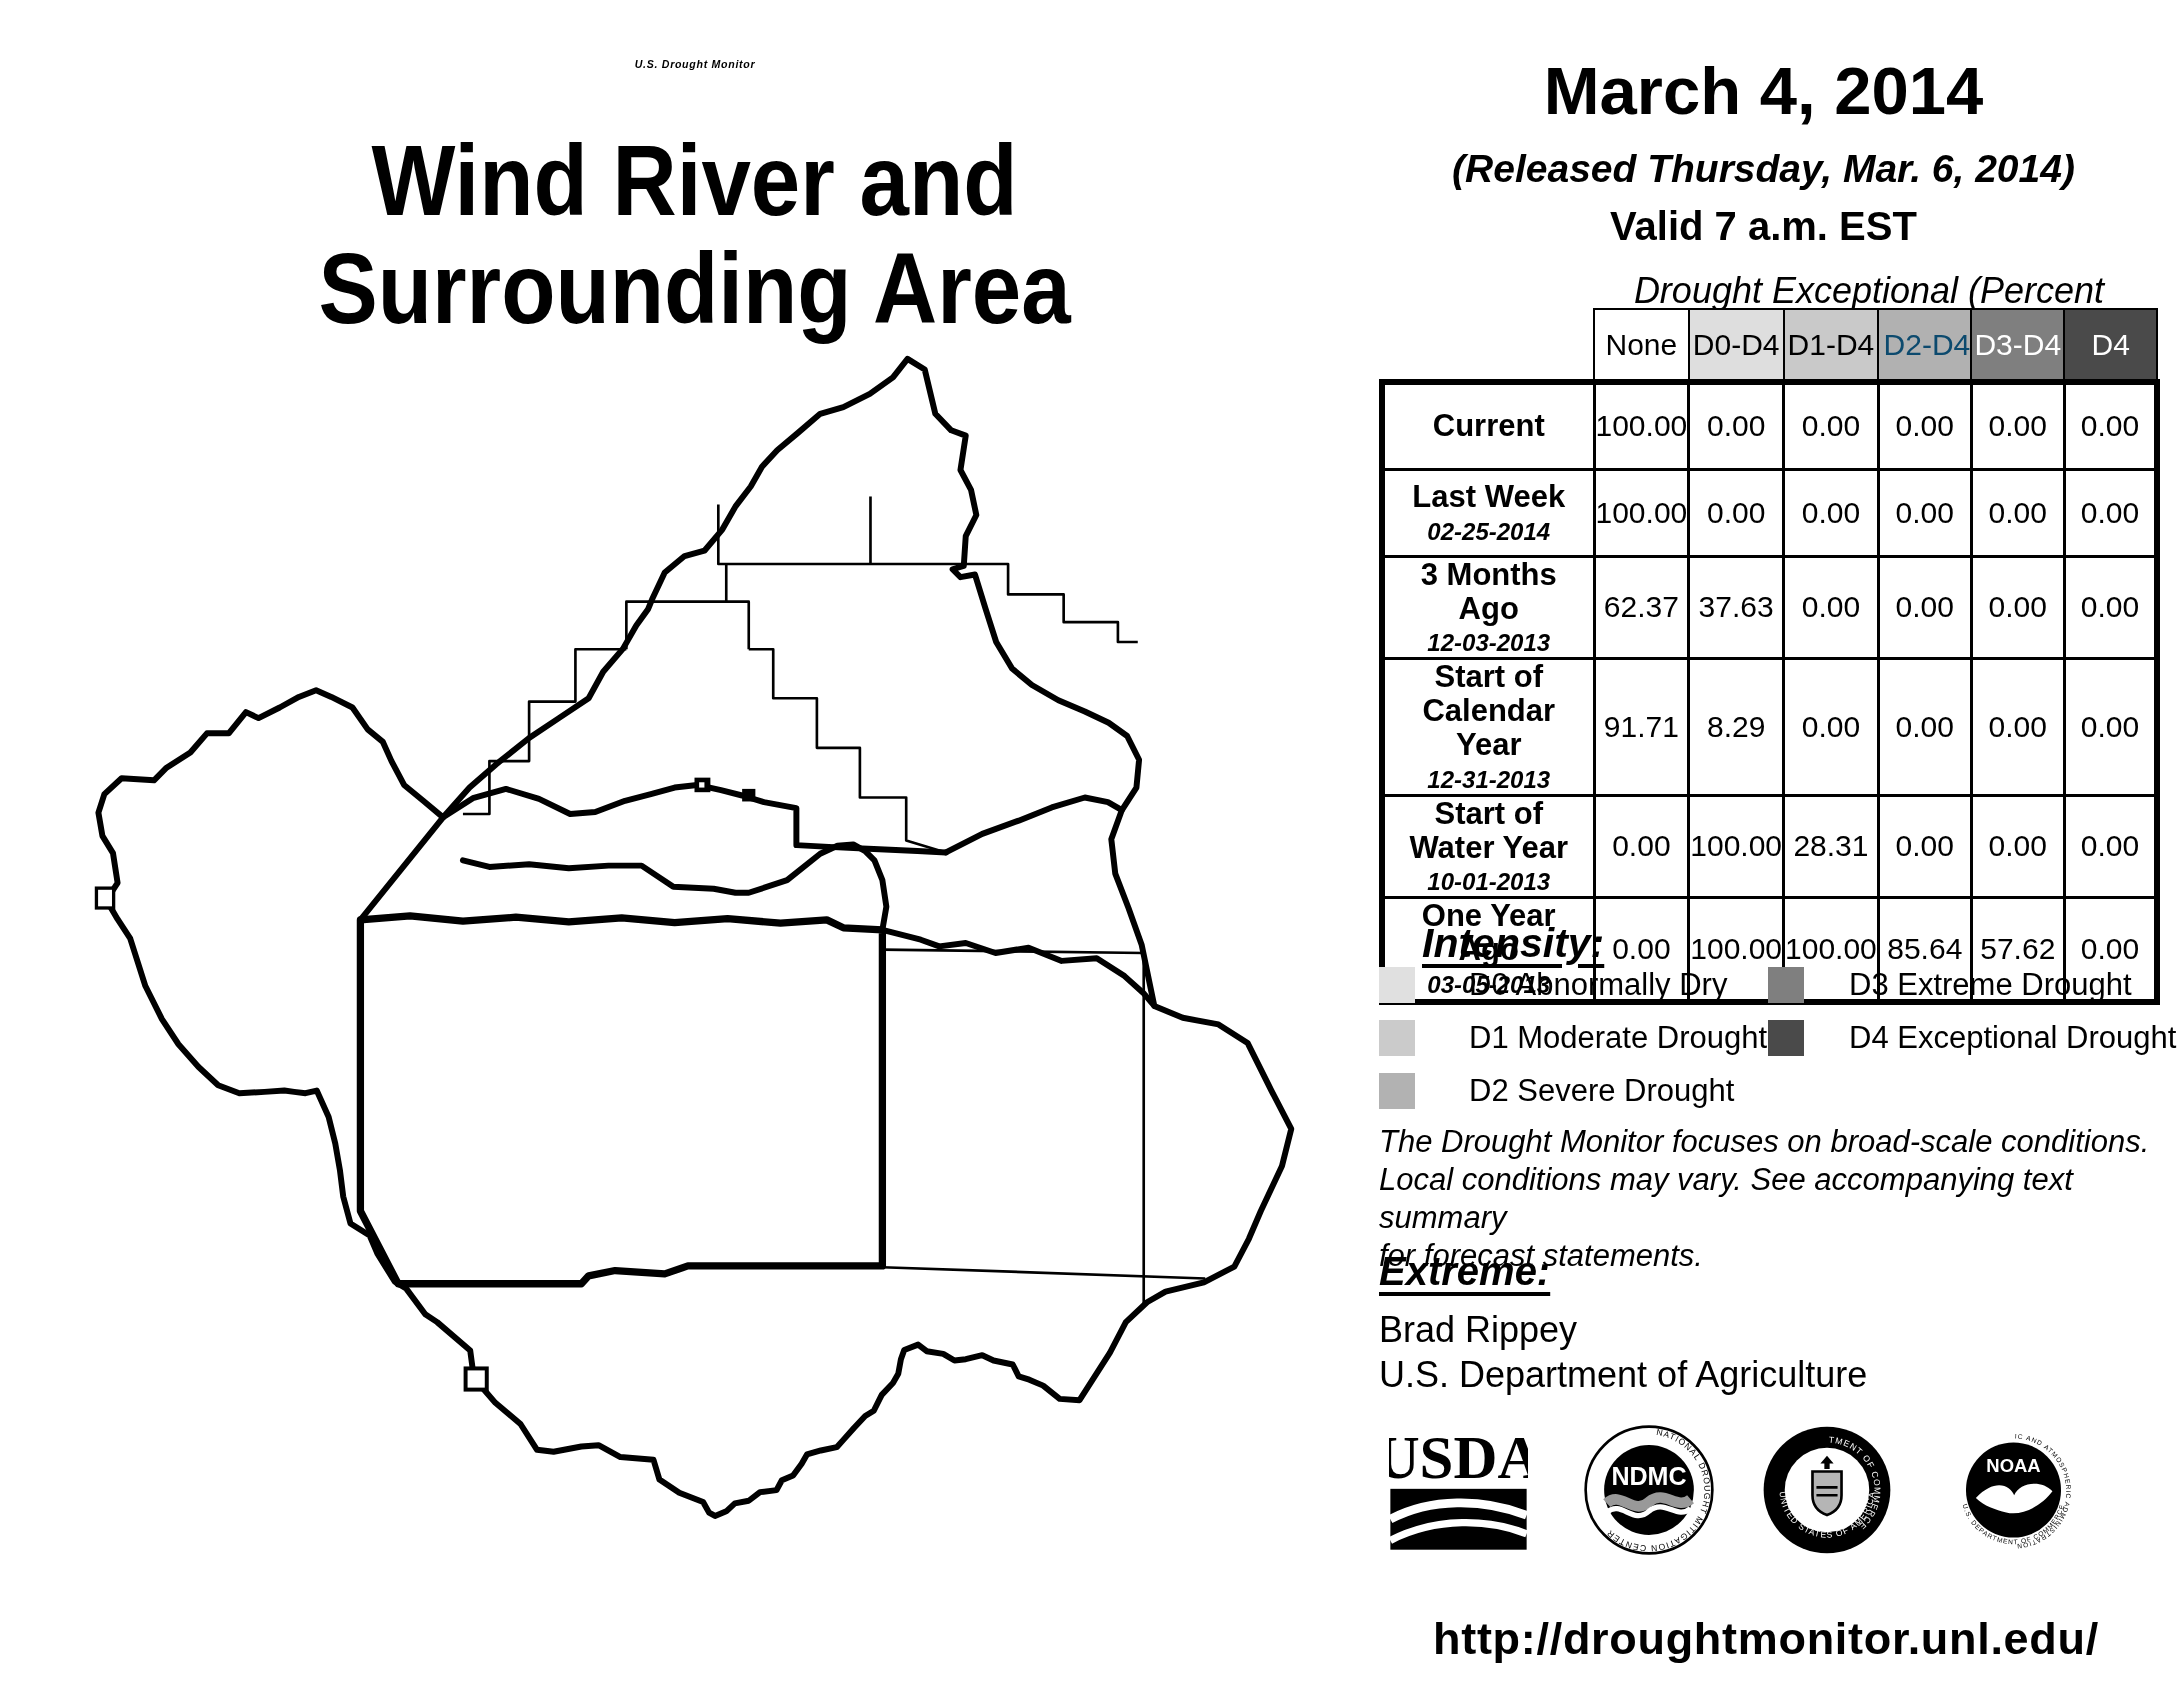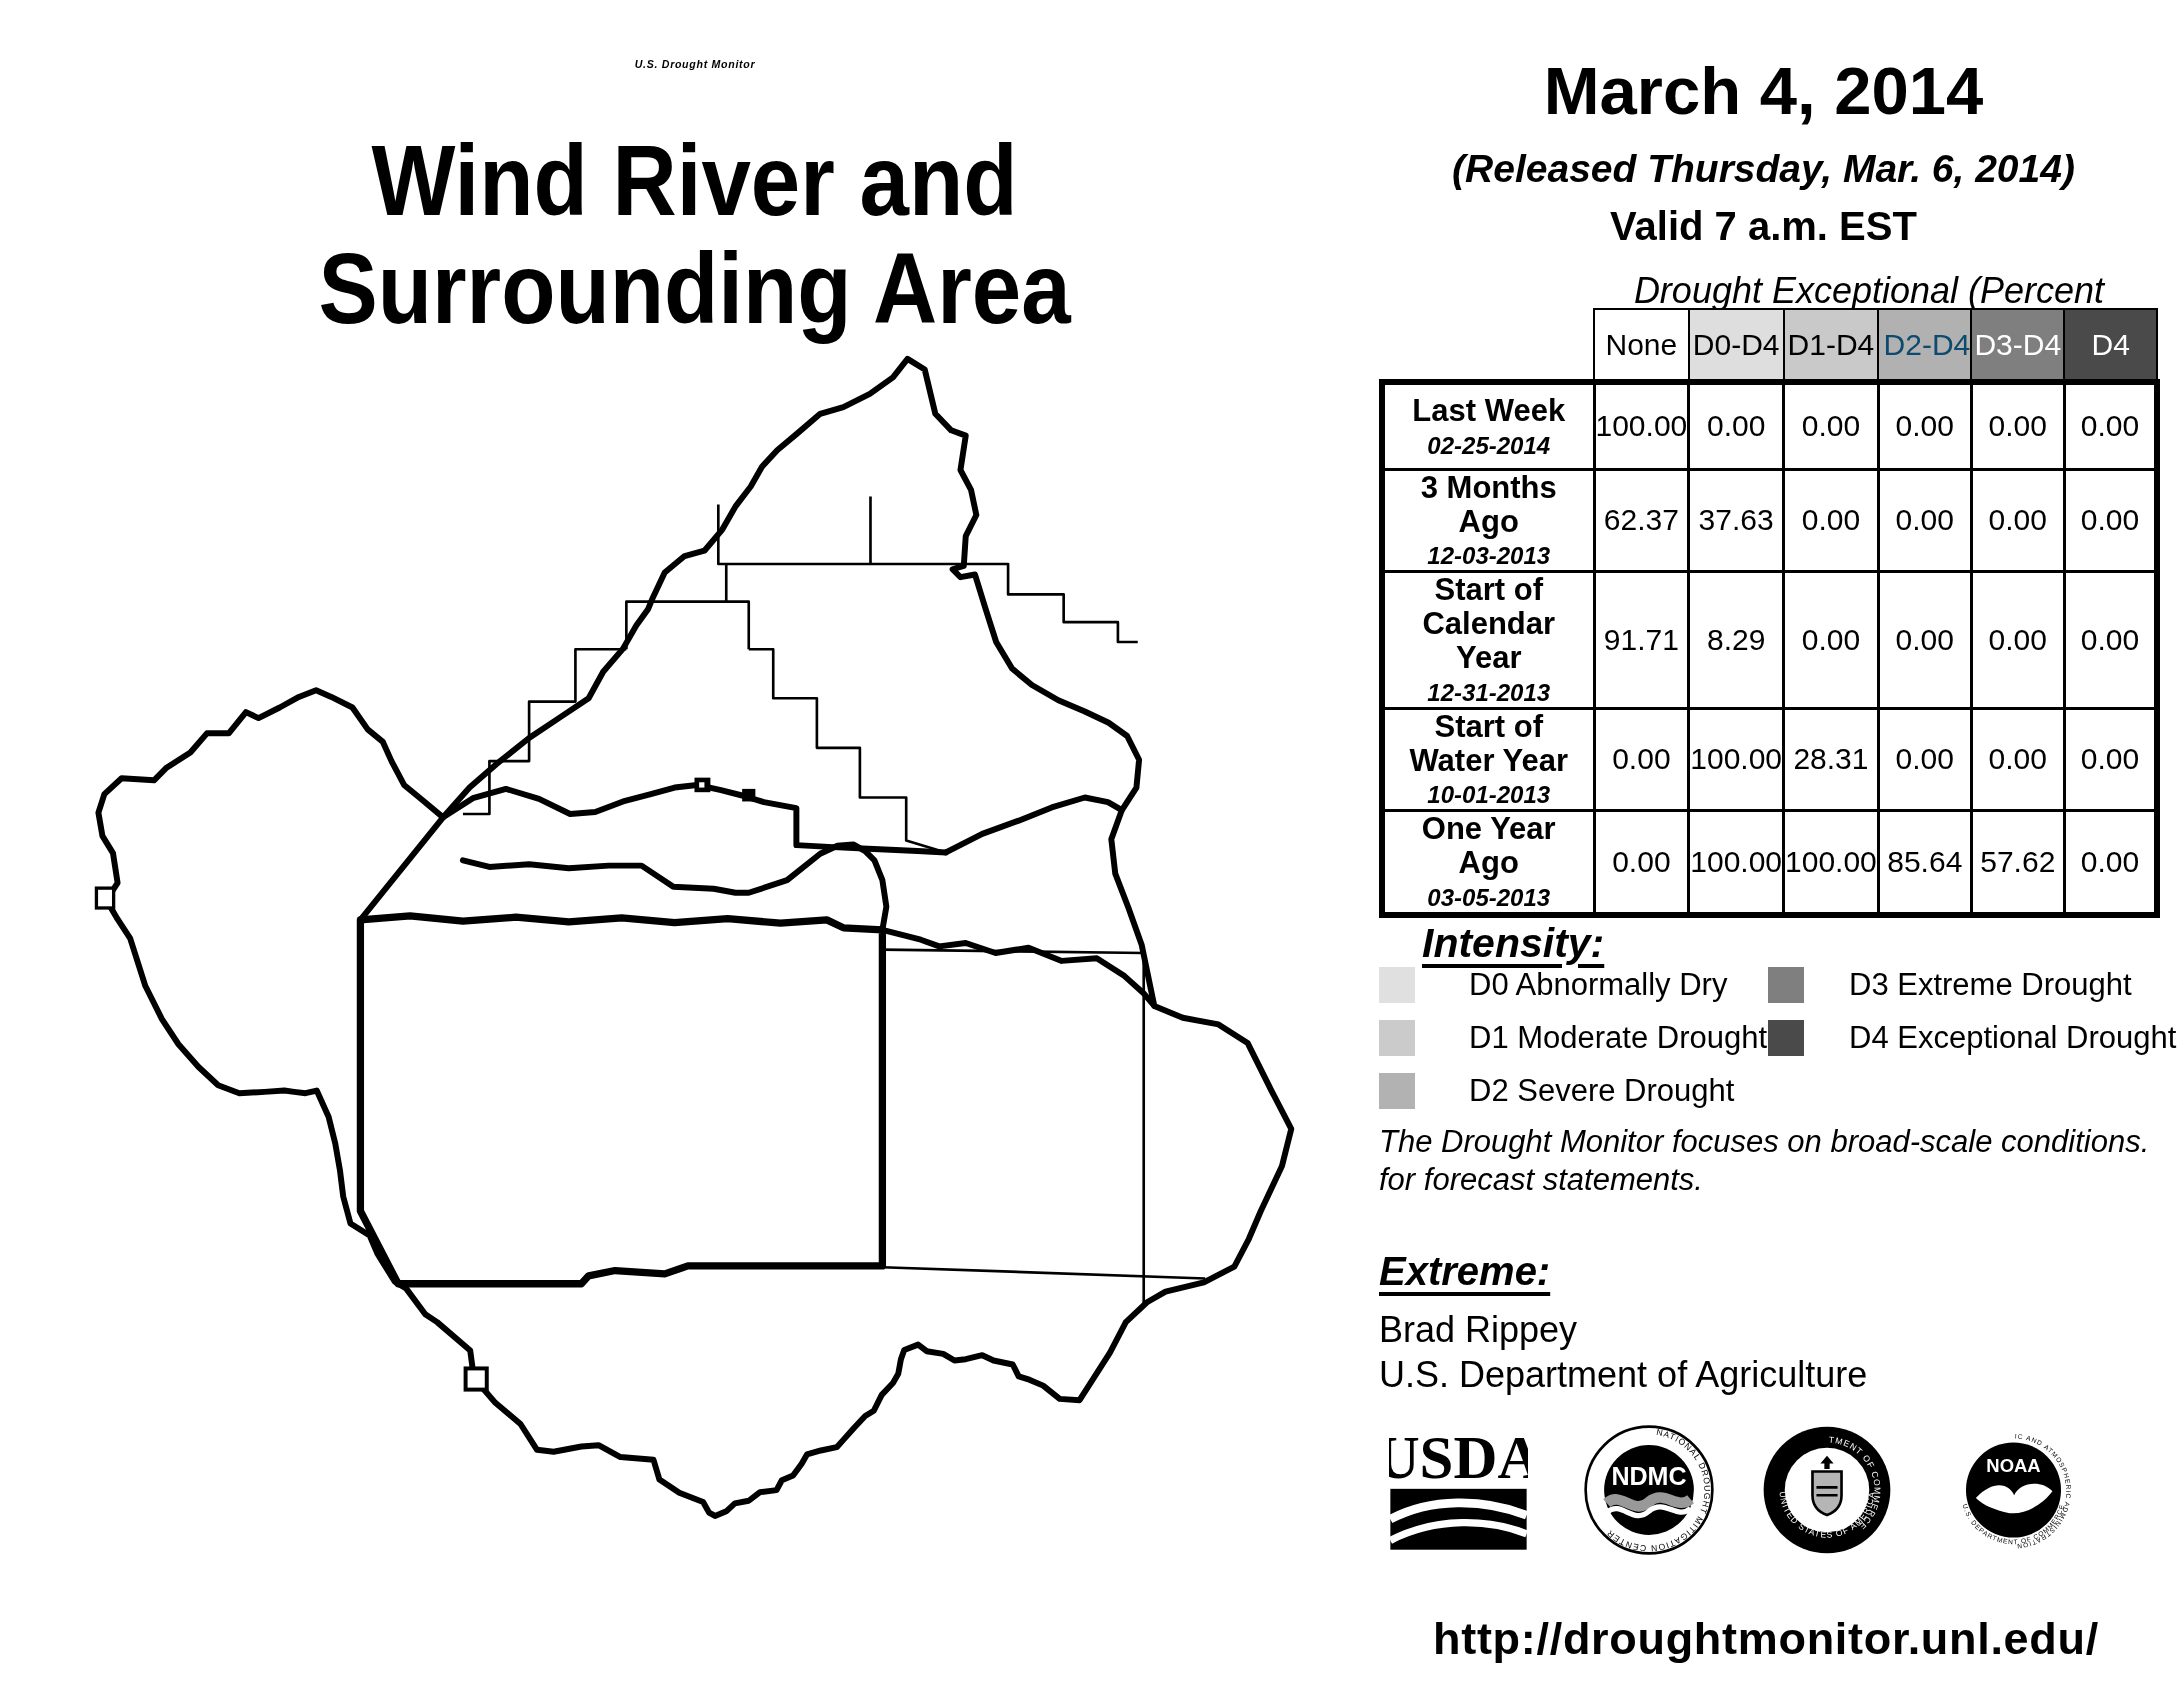--- a/index.html
+++ b/index.html
@@ -115,20 +115,29 @@
         <th style="background: rgb(255, 255, 255); color: rgb(0, 0, 0);">None</th>
         <th style="background: rgb(222, 222, 222); color: rgb(0, 0, 0);">D0-D4</th>
         <th style="background: rgb(201, 201, 201); color: rgb(0, 0, 0);">D1-D4</th>
         <th style="background: rgb(177, 177, 177); color: #0c4a6e; text-align: right;">D2-D4</th>
         <th style="background: rgb(127, 127, 127); color: rgb(255, 255, 255);">D3-D4</th>
         <th style="background: rgb(74, 74, 74); color: rgb(255, 255, 255);">D4</th>
       </tr>
     </thead>
   <tbody>
       <tr>
+        <th><span class="lbl">Current</span></th>
+        <td>100.00</td>
+        <td>0.00</td>
+        <td>0.00</td>
+        <td>0.00</td>
+        <td>0.00</td>
+        <td>0.00</td>
+      </tr>
+      <tr>
         <th><span class="lbl">Last Week</span><span class="sub">02-25-2014</span></th>
         <td>100.00</td>
         <td>0.00</td>
         <td>0.00</td>
         <td>0.00</td>
         <td>0.00</td>
         <td>0.00</td>
       </tr>
       <tr>
         <th><span class="lbl">3 Months Ago</span><span class="sub">12-03-2013</span></th>
@@ -190,20 +199,21 @@
       <div class="txt">D3 Extreme Drought</div>
     </div>
     <div class="legend-item">
       <div class="swatch" style="background: rgb(74, 74, 74);"></div>
       <div class="txt">D4 Exceptional Drought</div>
     </div>
   </div>
 
 <div class="abs" id="disclaimer">
     <div>The Drought Monitor focuses on broad-scale conditions.</div>
+    <div>Local conditions may vary. See accompanying text summary</div>
     <div>for forecast statements.</div>
   </div>
 <div class="abs" id="author-heading">Extreme:</div>
 <div class="abs" id="author-name">Brad Rippey</div>
 <div class="abs" id="author-org">U.S. Department of Agriculture</div>
 
 <svg class="abs logo" id="logo-usda" width="139" height="129" viewBox="0 0 210 195">
   <text x="105" y="82" text-anchor="middle" font-family="Liberation Serif, serif" font-weight="bold" font-size="92"><tspan>USDA</tspan></text>
   <rect x="2" y="98" width="206" height="92" fill="#000"></rect>
   <path d="M2,144 C62,112 142,112 208,138" fill="none" stroke="#fff" stroke-width="13"></path>

